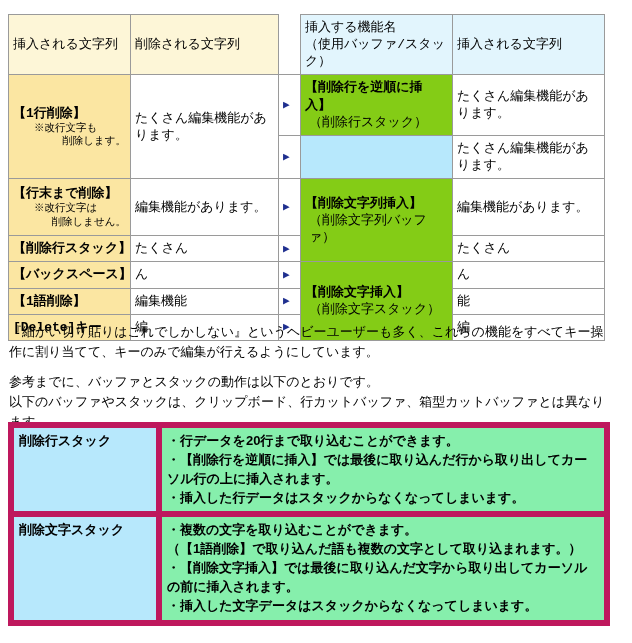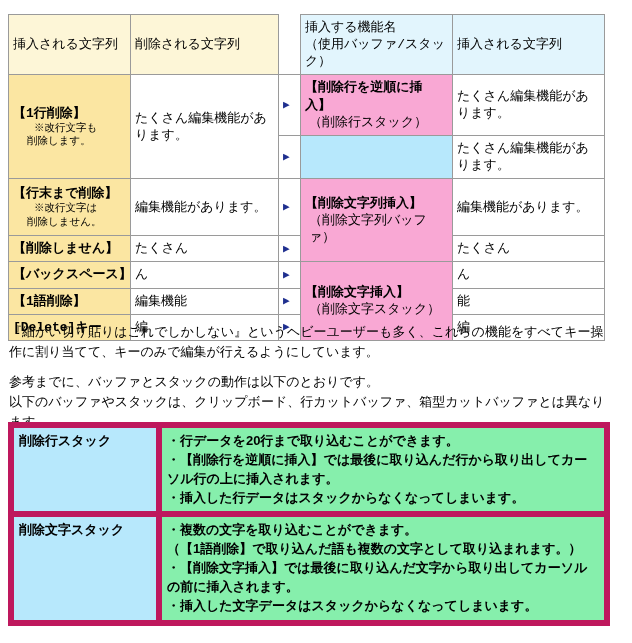--- a/index.html
+++ b/index.html
@@ -72,36 +72,36 @@
     font-size: 10.5px;
     text-align: left;
     padding-left: 2px;
     line-height: 1.3;
     font-weight: normal;
     margin-left: 19px;
   }
   .cell-delname .note2 {
     display: block;
     font-size: 10.5px;
-    text-align: left;
+    text-align: right;
     padding-left: 14px;
     line-height: 1.3;
     font-weight: normal;
   }
   .cell-delstr { background: #ffffff; vertical-align: middle; }
   .cell-arrow {
     background: #ffffff;
     text-align: center;
     width: 22px;
     color: #1f2f8f;
     font-size: 11px;
     vertical-align: middle;
   }
   .cell-insname {
-    background: #f9a8d4;
+    background: #84cc16;
     vertical-align: middle;
   }
   .cell-insname .main { font-weight: bold; display: block; }
   .cell-insname .sub  { display: block; padding-left: 4px; }
   .cell-insblank { background: #b7e8fc; }
   .cell-insstr { background: #ffffff; vertical-align: middle; }
 
   
   .para {
     position: absolute;
@@ -197,21 +197,21 @@
         <td class="cell-arrow">▶</td>
         <td class="cell-insname" rowspan="2">
           <span class="main">【削除文字列挿入】</span>
           <span class="sub">（削除文字列バッファ）</span>
         </td>
         <td class="cell-insstr">編集機能があります。</td>
       </tr>
 
       <tr>
         <td class="cell-delname">
-          <span class="main">【削除しません】</span>
+          <span class="main">【削除行スタック】</span>
         </td>
         <td class="cell-delstr">たくさん</td>
         <td class="cell-arrow">▶</td>
         <td class="cell-insstr">たくさん</td>
       </tr>
 
       <tr>
         <td class="cell-delname">
           <span class="main">【バックスペース】</span>
         </td>

